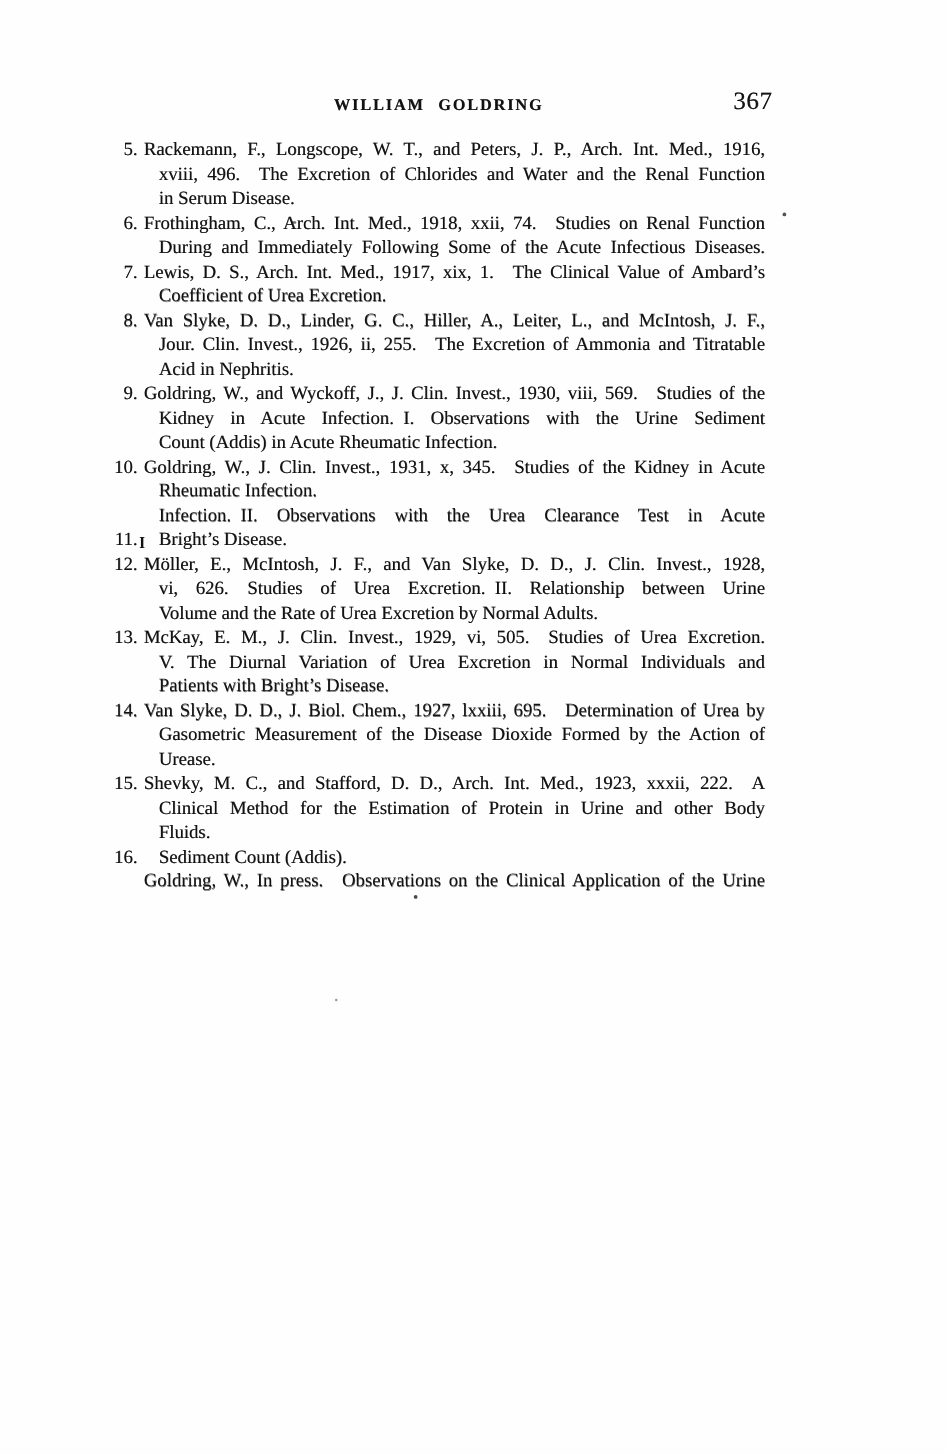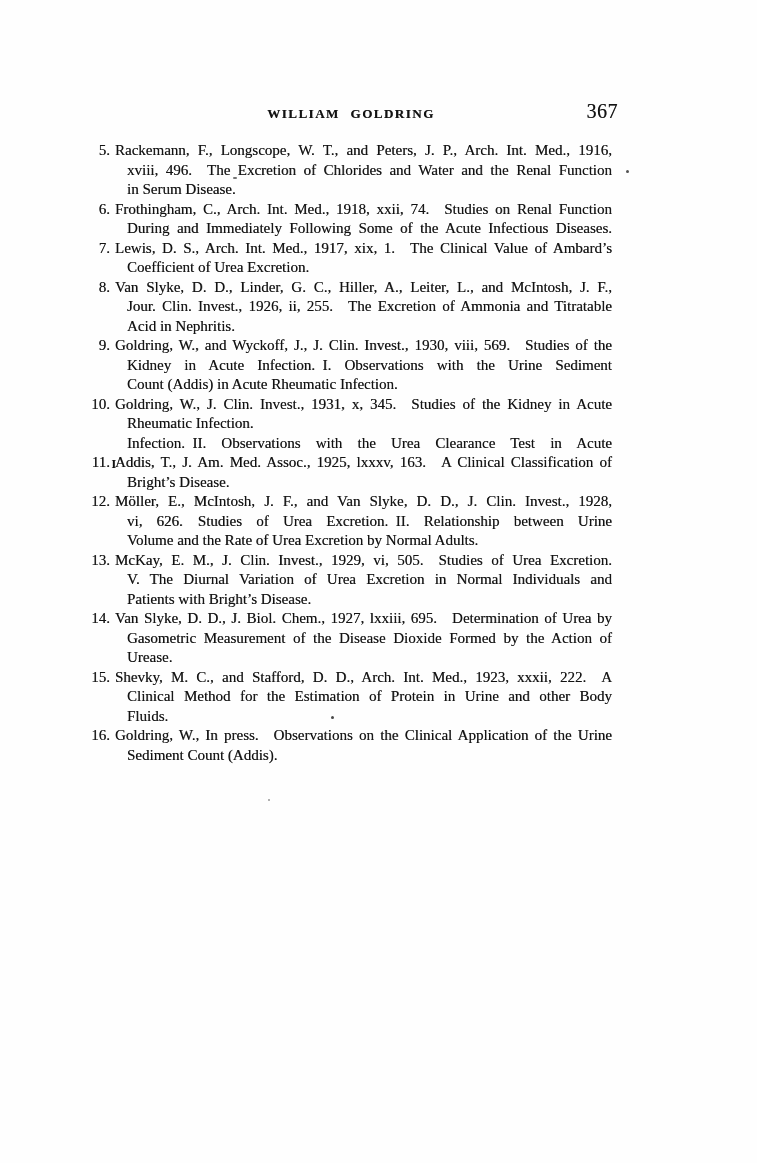--- a/index.html
+++ b/index.html
@@ -6,21 +6,21 @@
   body {
     width: 757px; height: 1163px;
     background: #fefefe;
     font-family: "Liberation Serif", "DejaVu Serif", serif;
     color: #121212;
     overflow: hidden;
   }
   .page {
     position: relative;
     width: 757px; height: 1163px;
-    padding-top: 107px;
+    padding-top: 77px;
     box-sizing: border-box;
     text-shadow: 0.3px 0.2px 0 rgba(0,0,0,0.55);
   }
   .running-head {
     position: relative;
     margin-left: 90px;
     width: 522px;
     height: 14px;
     line-height: 14px;
   }
@@ -114,21 +114,20 @@
       </div>
       <div class="ref">
         <span class="num">10.</span>
         <div class="line">Goldring, W., J. Clin. Invest., 1931, x, 345. Studies of the Kidney in Acute</div>
         <div class="line cont endline">Rheumatic Infection.</div>
         <div class="line cont">Infection. II. Observations with the Urea Clearance Test in Acute</div>
       </div>
       <div class="ref">
         <span class="num">11.</span>
         <span class="blot">I</span>
-        <div class="line">Addis, T., J. Am. Med. Assoc., 1925, lxxxv, 163. A Clinical Classification of</div>
         <div class="line cont endline">Bright’s Disease.</div>
       </div>
       <div class="ref">
         <span class="num">12.</span>
         <div class="line">Möller, E., McIntosh, J. F., and Van Slyke, D. D., J. Clin. Invest., 1928,</div>
         <div class="line cont">vi, 626. Studies of Urea Excretion. II. Relationship between Urine</div>
         <div class="line cont endline">Volume and the Rate of Urea Excretion by Normal Adults.</div>
       </div>
       <div class="ref">
         <span class="num">13.</span>
@@ -143,22 +142,22 @@
         <div class="line cont endline">Urease.</div>
       </div>
       <div class="ref">
         <span class="num">15.</span>
         <div class="line">Shevky, M. C., and Stafford, D. D., Arch. Int. Med., 1923, xxxii, 222. A</div>
         <div class="line cont">Clinical Method for the Estimation of Protein in Urine and other Body</div>
         <div class="line cont endline">Fluids.</div>
       </div>
       <div class="ref">
         <span class="num">16.</span>
+        <div class="line cont endline">Sediment Count (Addis).</div>
         <div class="line">Goldring, W., In press. Observations on the Clinical Application of the Urine</div>
-        <div class="line cont endline">Sediment Count (Addis).</div>
       </div>
     </div>
 
   <div class="speck s1"></div>
   <div class="speck s2"></div>
   <div class="speck s3"></div>
   <div class="speck s4"></div>
 
 </div>
 

